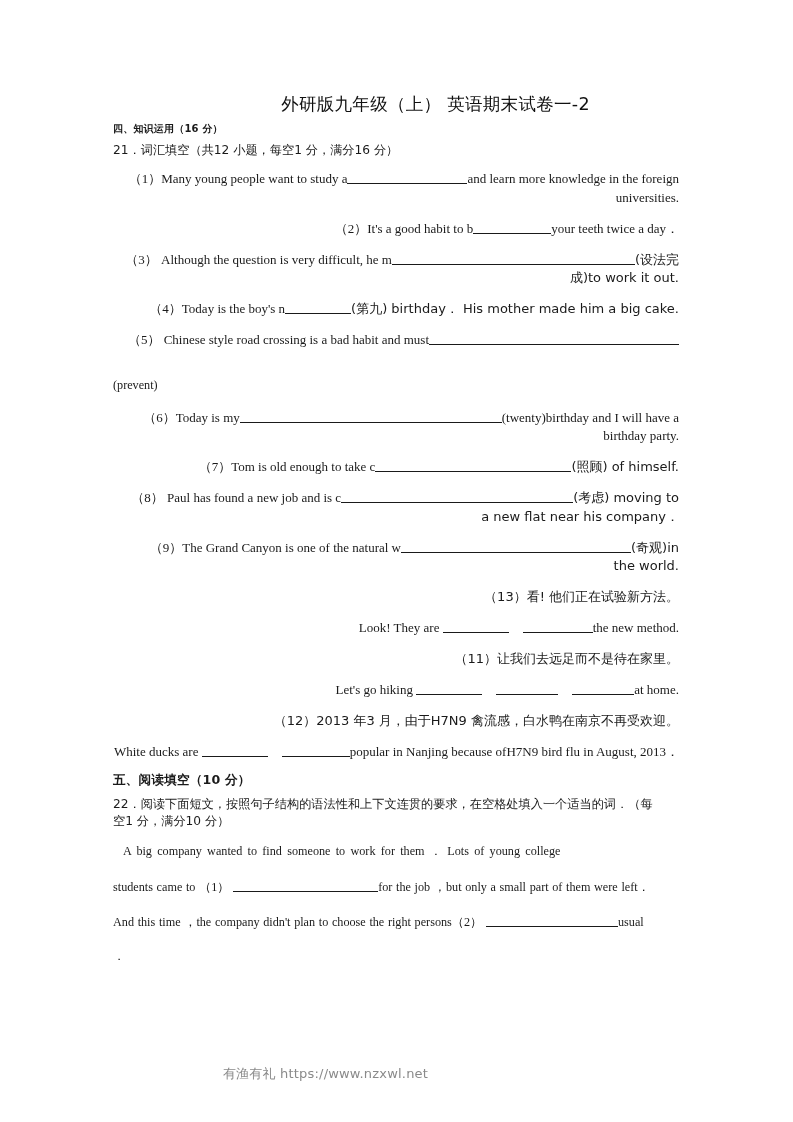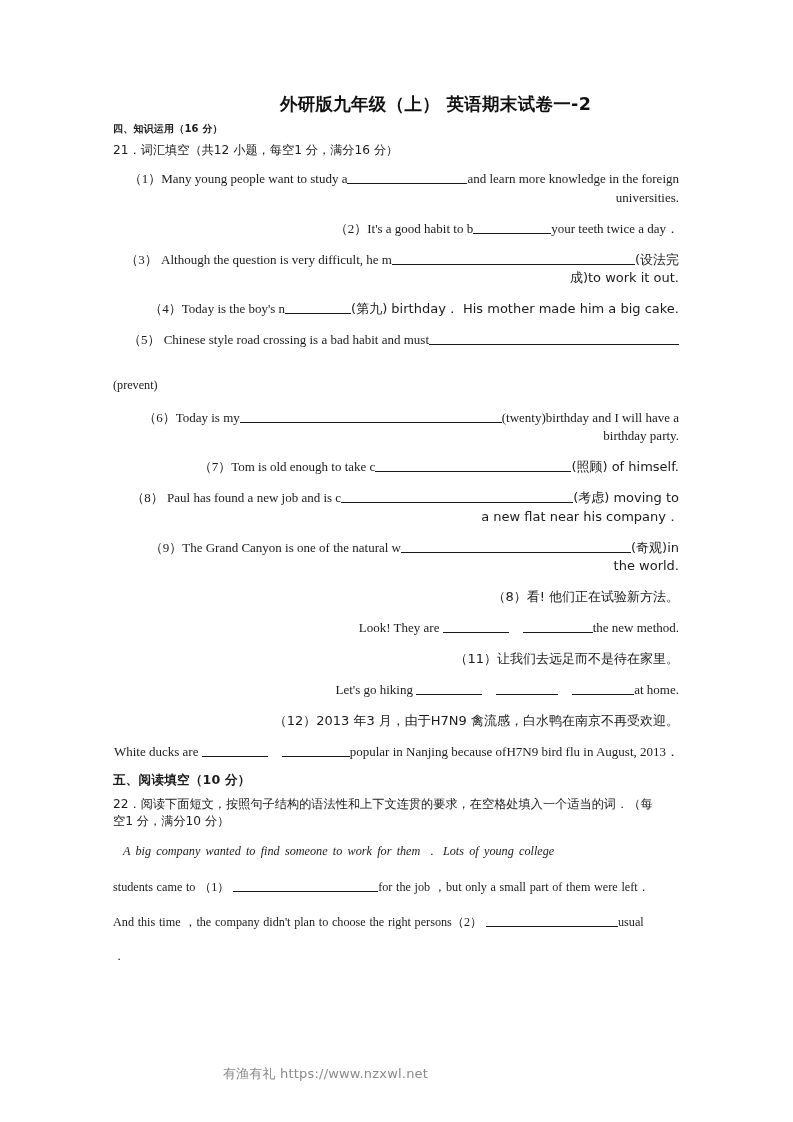--- a/index.html
+++ b/index.html
@@ -26,21 +26,21 @@
   
   .doc-title {
     position: absolute;
     left: 0;
     top: 92px;
     width: 793px;
     text-align: center;
     padding-left: 78px;
     box-sizing: border-box;
     font-family: "DejaVu Sans", "Liberation Sans", sans-serif;
-    font-weight: bold;
+    font-weight: normal;
     font-size: 17.5px;
     letter-spacing: 0.3px;
     color: #111;
   }
 
   
   .content {
     position: absolute;
     left: 113px;
     top: 124px;
@@ -161,35 +161,35 @@
     <div class="plain" style="margin-bottom:14px;">(prevent)</div>
 
     <div class="q q-indent"><span>（6）Today is my</span><span class="bl bl-5xl"></span><span>(twenty)birthday and I will have a birthday party.</span></div>
 
     <div class="q q-indent"><span>（7）Tom is old enough to take c</span><span class="bl bl-2xl"></span><span class="cjk">(照顾) of himself.</span></div>
 
     <div class="q q-indent"><span>（8） Paul has found a new job and is c</span><span class="bl bl-4xl" style="width:232px;"></span><span class="cjk">(考虑) moving to a new flat near his company．</span></div>
 
     <div class="q q-indent"><span>（9）The Grand Canyon is one of the natural w</span><span class="bl bl-4xl" style="width:230px;"></span><span class="cjk">(奇观)in the world.</span></div>
 
-    <div class="q q-indent cjk">（8）看!  他们正在试验新方法。</div>
+    <div class="q q-indent cjk">（13）看!  他们正在试验新方法。</div>
     <div class="q"><span>Look!  They are</span> <span class="bl bl-s"></span><span class="gap-sm"></span><span class="bl bl-m" style="width:70px;"></span><span>the new method.</span></div>
 
     <div class="q q-indent cjk">（11）让我们去远足而不是待在家里。</div>
     <div class="q"><span>Let's go hiking</span> <span class="bl bl-s"></span><span class="gap-sm"></span><span class="bl bl-s" style="width:62px;"></span><span class="gap-sm"></span><span class="bl bl-s" style="width:62px;"></span><span>at home.</span></div>
 
     <div class="q q-indent cjk">（12）2013 年3 月，由于H7N9 禽流感，白水鸭在南京不再受欢迎。</div>
     <div class="q" style="margin-bottom:13px;"><span>White ducks are</span> <span class="bl bl-s"></span><span class="gap-sm"></span><span class="bl bl-s" style="width:68px;"></span><span>popular in Nanjing because ofH7N9 bird flu in August, 2013．</span></div>
 
     <div class="sec-head-2 cjk">五、阅读填空（10 分）</div>
 
     <div class="qhead cjk" style="margin-bottom:2px;">22．阅读下面短文，按照句子结构的语法性和上下文连贯的要求，在空格处填入一个适当的词．（每</div>
     <div class="qhead cjk" style="margin-bottom:13px;">空1 分，满分10 分）</div>
 
-    <div class="rp" style="text-indent:10px;font-style:italic;">A big company wanted to find someone to work for them ．  Lots of young college</div>
+    <div class="rp" style="text-indent:10px;">A big company wanted to find someone to work for them ．  Lots of young college</div>
 
     <div class="rp rp-tight"><span>students came to （1）</span> <span class="bl bl-xl" style="width:145px;"></span><span>for the job ，but only a small part of them were left．</span></div>
 
     <div class="rp rp-tight" style="margin-bottom:17px;"><span>And this time ，the company didn't plan to choose the right persons（2）</span> <span class="bl bl-xl" style="width:132px;"></span><span>usual</span></div>
 
     <div class="dot-line">．</div>
 
   </div>
 
   <div class="footer">有渔有礼 https://www.nzxwl.net</div>

